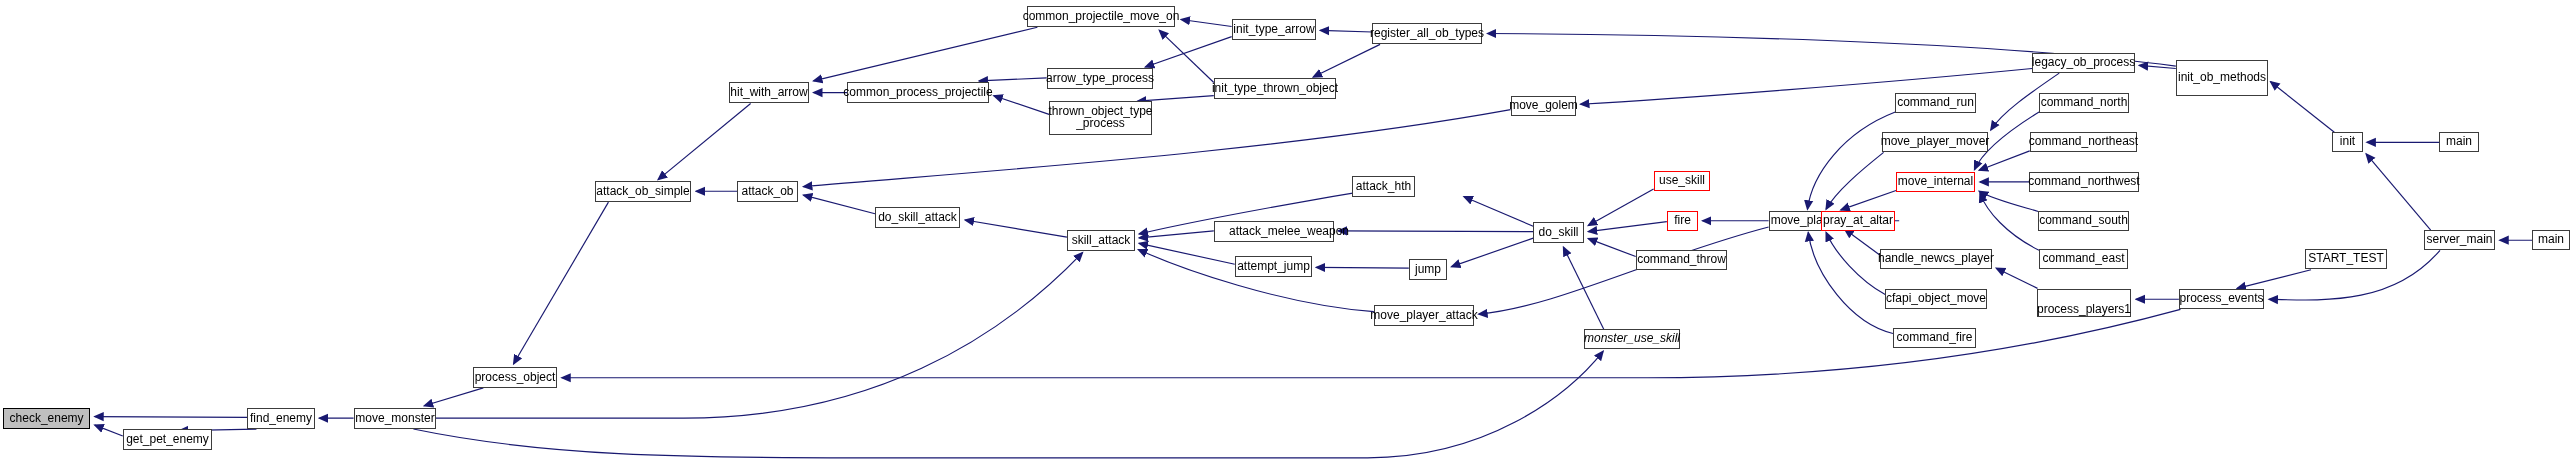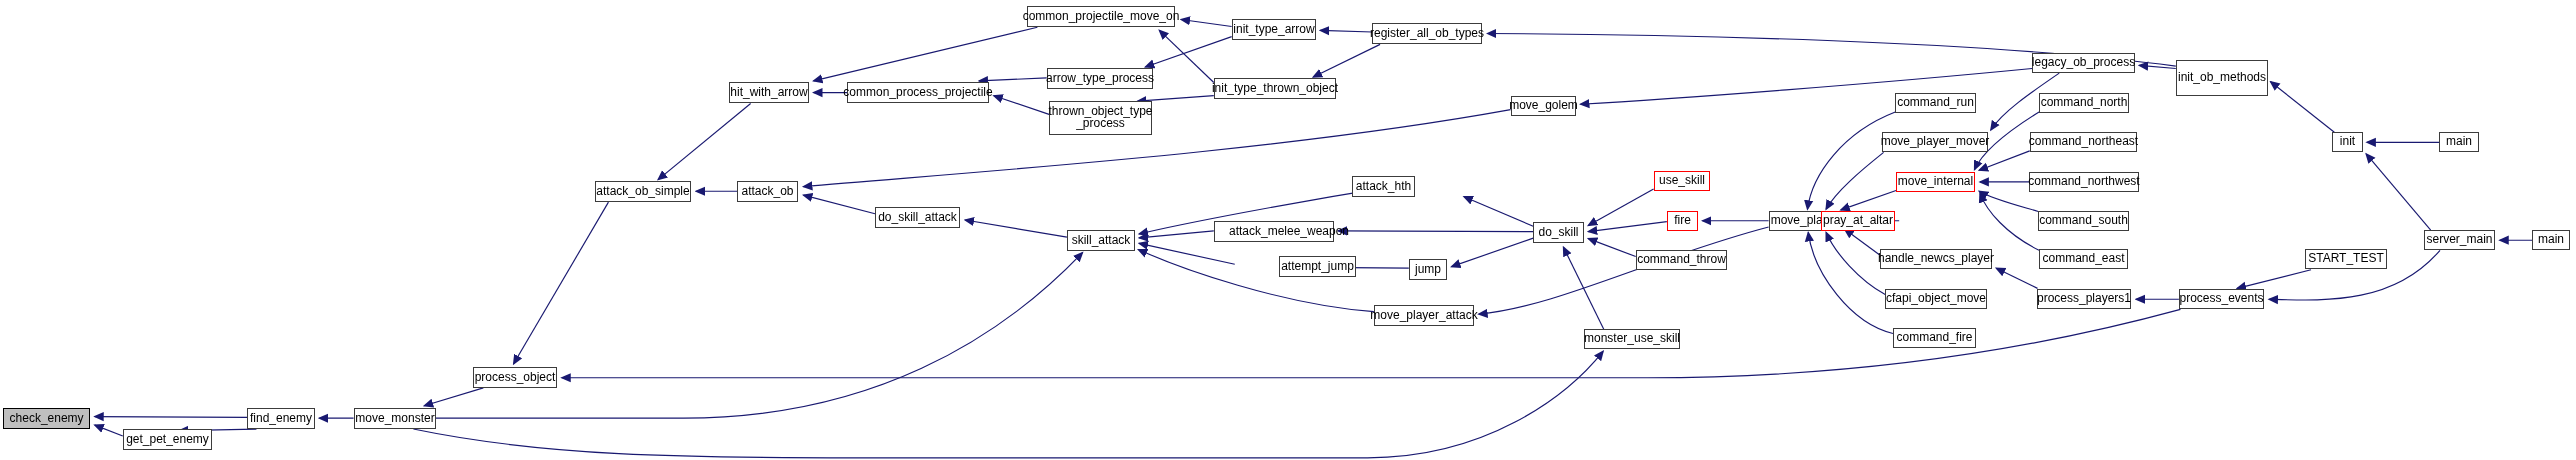--- a/index.html
+++ b/index.html
@@ -125,45 +125,45 @@
       <div class="node" style="left: 1027px; top: 6.2px; width: 148px; height: 21px;"><span>common_projectile_move_on</span></div>
       <div class="node" style="left: 1047px; top: 68px; width: 106px; height: 21px;"><span>arrow_type_process</span></div>
       <div class="node" style="left: 1049px; top: 101px; width: 103px; height: 34px;"><span>thrown_object_type
 _process</span></div>
       <div class="node" style="left: 1232px; top: 19.4px; width: 84px; height: 21px;"><span>init_type_arrow</span></div>
       <div class="node" style="left: 1214px; top: 78px; width: 122px; height: 21px;"><span>init_type_thrown_object</span></div>
       <div class="node" style="left: 1372px; top: 23px; width: 110px; height: 21px;"><span>register_all_ob_types</span></div>
       <div class="node" style="left: 875px; top: 207px; width: 85px; height: 21px;"><span>do_skill_attack</span></div>
       <div class="node" style="left: 1067px; top: 230px; width: 68px; height: 21px;"><span>skill_attack</span></div>
       <div class="node" style="left: 1214px; top: 221px; width: 120px; height: 21px; padding-left: 30px;"><span>attack_melee_weapon</span></div>
-      <div class="node" style="left: 1235px; top: 256px; width: 77px; height: 21px; margin-left: 44px;"><span>attempt_jump</span></div>
+      <div class="node" style="left: 1235px; top: 256px; width: 77px; height: 21px;"><span>attempt_jump</span></div>
       <div class="node" style="left: 1409px; top: 259px; width: 38px; height: 21px;"><span>jump</span></div>
       <div class="node" style="left: 1374px; top: 305px; width: 100px; height: 21px;"><span>move_player_attack</span></div>
       <div class="node" style="left: 1352px; top: 176px; width: 63px; height: 21px;"><span>attack_hth</span></div>
       <div class="node" style="left: 1533px; top: 222px; width: 51px; height: 21px;"><span>do_skill</span></div>
       <div class="node truncated" style="left: 1654px; top: 171px; width: 56px; height: 20px;"><span>use_skill</span></div>
       <div class="node truncated" style="left: 1667px; top: 211px; width: 31px; height: 20px;"><span>fire</span></div>
       <div class="node" style="left: 1636px; top: 250px; width: 91px; height: 20px;"><span>command_throw</span></div>
-      <div class="node" style="left: 1584px; top: 329px; width: 96px; height: 20px;"><span>monster_use_skill</span></div>
+      <div class="node" style="left: 1584px; top: 329px; width: 96px; height: 20px; font-style: italic;"><span>monster_use_skill</span></div>
       <div class="node" style="left: 1511px; top: 96px; width: 65px; height: 20px;"><span>move_golem</span></div>
       <div class="node" style="left: 1769px; top: 211px; width: 72px; height: 20px;"><span>move_player</span></div>
       <div class="node" style="left: 1895px; top: 93px; width: 81px; height: 20px;"><span>command_run</span></div>
       <div class="node" style="left: 1882px; top: 132px; width: 106px; height: 20px;"><span>move_player_mover</span></div>
       <div class="node truncated" style="left: 1896px; top: 172px; width: 79px; height: 20px;"><span>move_internal</span></div>
       <div class="node truncated" style="left: 1821px; top: 211px; width: 74px; height: 20px;"><span>pray_at_altar</span></div>
       <div class="node" style="left: 1880px; top: 249px; width: 112px; height: 20px;"><span>handle_newcs_player</span></div>
       <div class="node" style="left: 1885px; top: 289px; width: 102px; height: 20px;"><span>cfapi_object_move</span></div>
       <div class="node" style="left: 1893px; top: 328px; width: 83px; height: 20px;"><span>command_fire</span></div>
       <div class="node" style="left: 2039px; top: 93px; width: 90px; height: 20px;"><span>command_north</span></div>
       <div class="node" style="left: 2030px; top: 132px; width: 107px; height: 20px;"><span>command_northeast</span></div>
       <div class="node" style="left: 2029px; top: 172px; width: 110px; height: 20px;"><span>command_northwest</span></div>
       <div class="node" style="left: 2038px; top: 211px; width: 91px; height: 20px;"><span>command_south</span></div>
       <div class="node" style="left: 2039px; top: 249px; width: 89px; height: 20px;"><span>command_east</span></div>
       <div class="node" style="left: 2032px; top: 53px; width: 103px; height: 20px;"><span>legacy_ob_process</span></div>
-      <div class="node" style="left: 2037px; top: 289px; width: 94px; height: 20px;"><span>process_players1</span></div>
+      <div class="node" style="left: 2037px; top: 289px; width: 94px; height: 28px; align-items: flex-end;"><span>process_players1</span></div>
       <div class="node" style="left: 2176px; top: 60px; width: 92px; height: 36px;"><span>init_ob_methods</span></div>
       <div class="node" style="left: 2179px; top: 289px; width: 85px; height: 20px;"><span>process_events</span></div>
       <div class="node" style="left: 2332px; top: 132px; width: 31px; height: 20px;"><span>init</span></div>
       <div class="node" style="left: 2439px; top: 132px; width: 40px; height: 20px;"><span>main</span></div>
       <div class="node" style="left: 2424px; top: 230px; width: 71px; height: 20px;"><span>server_main</span></div>
       <div class="node" style="left: 2532px; top: 230px; width: 38px; height: 20px;"><span>main</span></div>
       <div class="node" style="left: 2305px; top: 249px; width: 82px; height: 20px;"><span>START_TEST</span></div>
     </div>
 </div>
 

